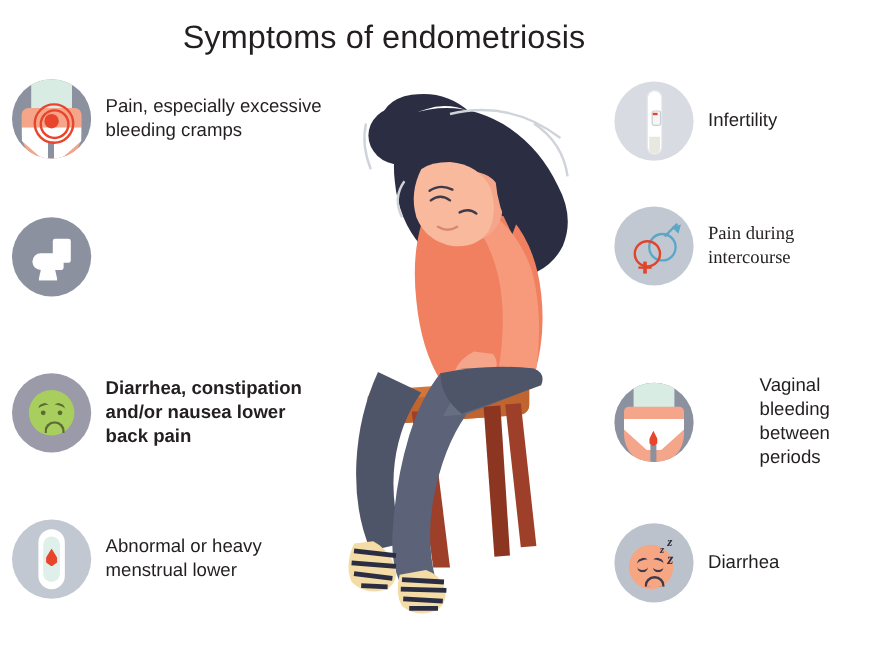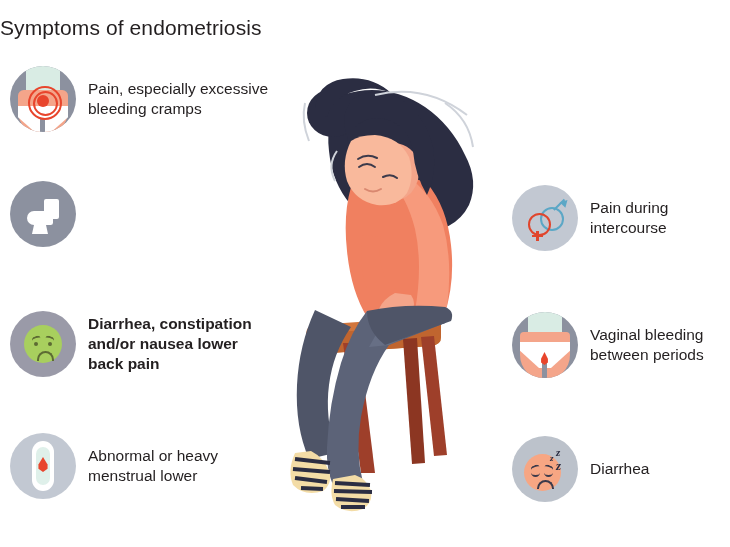--- a/index.html
+++ b/index.html
@@ -8,22 +8,22 @@
     background:#ffffff;
     font-family:"Liberation Sans", sans-serif;
     overflow:hidden;
     position:relative;
   }
   #infographic{position:relative;width:730px;height:547px;}
 
   
   .title{
     position:absolute;top:16px;left:0;width:640px;
-    text-align:left;
-    font-size:21px;
+    text-align:center;
+    font-size:27px;
     font-weight:400;
     color:#231f20;
     letter-spacing:0.1px;
   }
 
   
   .symptom{position:absolute;display:flex;align-items:center;}
   .symptom.left{left:10px;}
   .symptom.right{left:512px;}
 
@@ -233,34 +233,43 @@
   <div class="symptom left" style="top:433px;">
     <div class="icon-circle c-light-slate">
       <div class="pad-outer"></div>
       <div class="pad-inner"></div>
       <div class="drop drop-pad"></div>
     </div>
     <div class="label">Abnormal or heavy
 menstrual lower</div>
   </div>
 
-
-  <div class="symptom right" style="top:185px;">
+  <div class="symptom right" style="top:68px;">
+    <div class="icon-circle c-pale">
+      <div class="test-stick"></div>
+      <div class="test-cap"></div>
+      <div class="test-win"></div>
+      <div class="test-line"></div>
+    </div>
+    <div class="label">Infertility</div>
+  </div>
+
+  <div class="symptom right" style="top:172px;font-family:Liberation Serif, serif;">
     <div class="icon-circle c-light-slate">
       <div class="gsym male-ring"></div>
       <div class="gsym male-arrow"></div>
       <div class="gsym fem-ring"></div>
       <div class="gsym fem-stem"></div>
       <div class="gsym fem-cross"></div>
     </div>
     <div class="label">Pain during
 intercourse</div>
   </div>
 
-  <div class="symptom right" style="top:312px;">
+  <div class="symptom right" style="top:312px;gap:43px;">
     <div class="icon-circle c-gray-blue">
       <div class="vb-shirt"></div>
       <div class="vb-body"></div>
       <div class="vb-panty"></div>
       <div class="vb-gap"></div>
       <div class="drop drop-vb"></div>
     </div>
     <div class="label">Vaginal bleeding
 between periods</div>
   </div>

